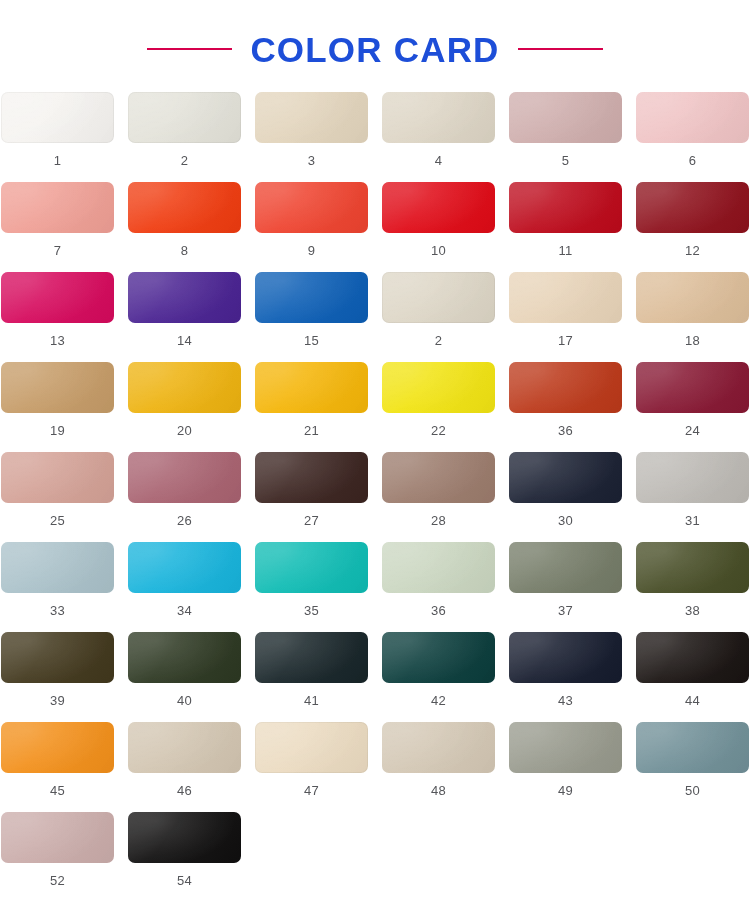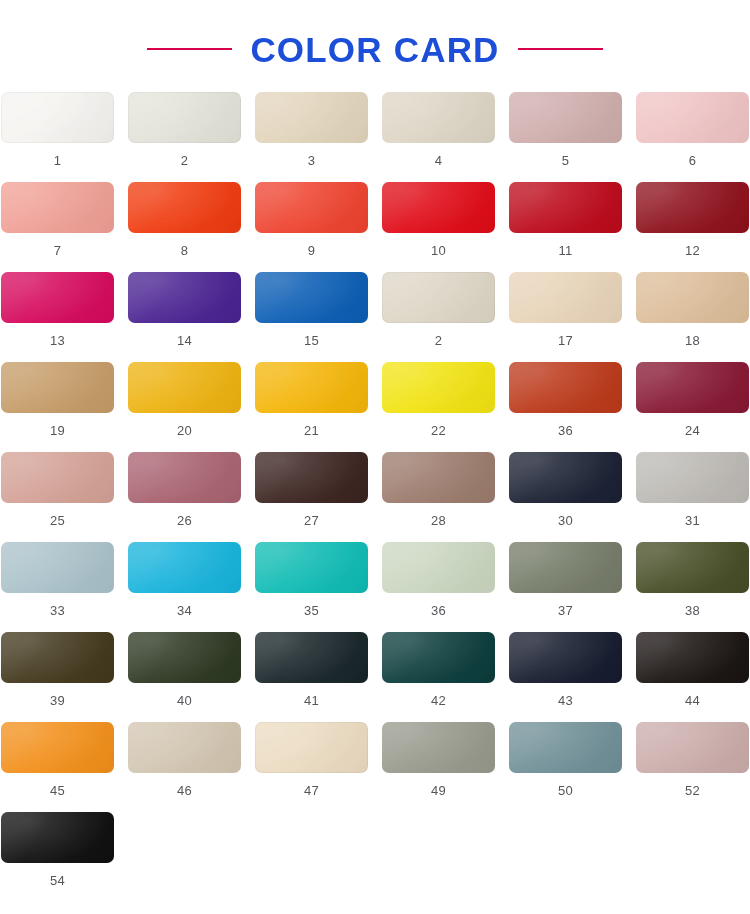--- a/index.html
+++ b/index.html
@@ -265,20 +265,24 @@
     </div>
     <div class="cell">
       <div class="swatch" style="background-color: rgb(211, 198, 178);"></div>
       <div class="label">46</div>
     </div>
     <div class="cell">
       <div class="swatch light" style="background-color: rgb(236, 220, 194);"></div>
       <div class="label">47</div>
     </div>
     <div class="cell">
+      <div class="swatch" style="background-color: rgb(212, 200, 181);"></div>
+      <div class="label">48</div>
+    </div>
+    <div class="cell">
       <div class="swatch" style="background-color: rgb(152, 154, 141);"></div>
       <div class="label">49</div>
     </div>
     <div class="cell">
       <div class="swatch" style="background-color: rgb(113, 144, 152);"></div>
       <div class="label">50</div>
     </div>
     <div class="cell">
       <div class="swatch" style="background-color: rgb(203, 173, 171);"></div>
       <div class="label">52</div>

